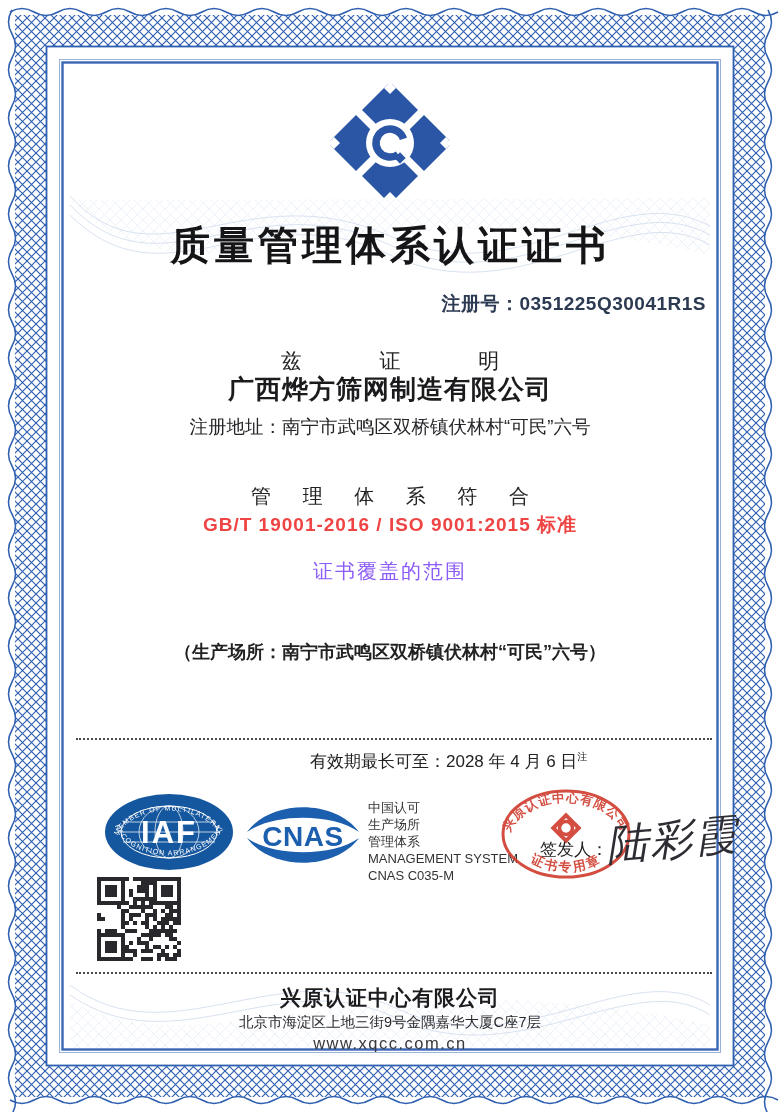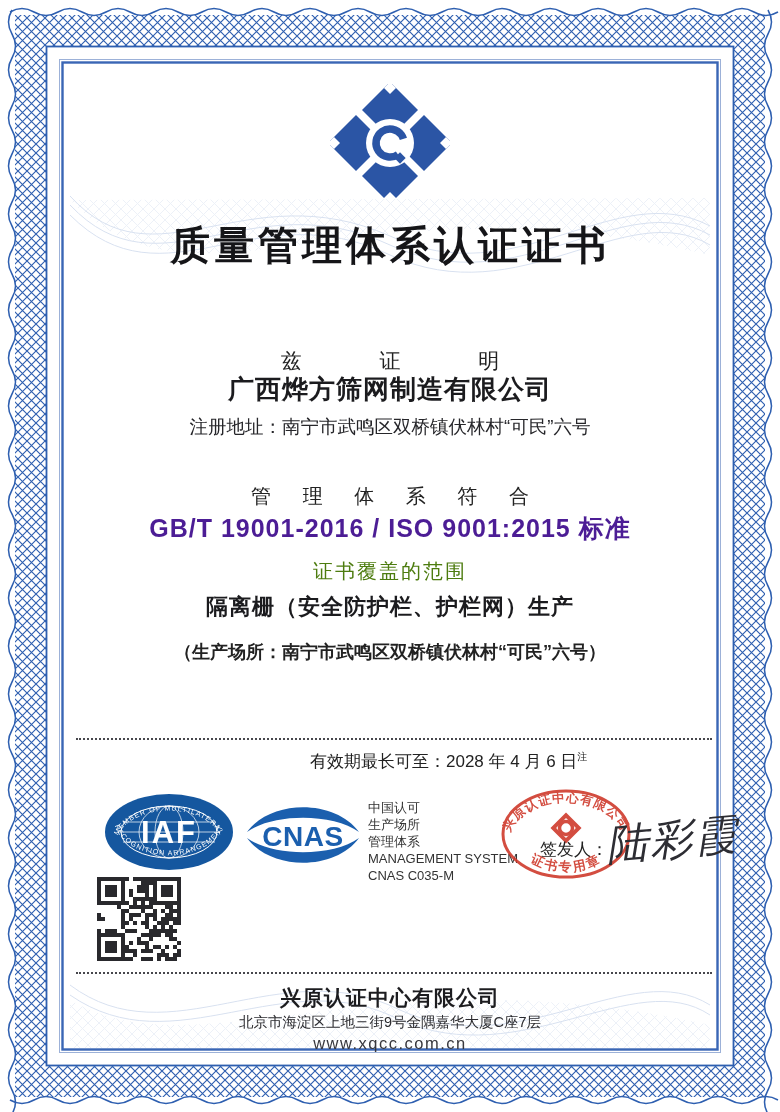--- a/index.html
+++ b/index.html
@@ -11,22 +11,22 @@
   .abs{position:absolute;}
   .ctr{left:62px;width:656px;text-align:center;}
   
   .title{top:218px;font-size:40px;font-weight:bold;letter-spacing:4px;color:#151518;}
   .reg-line{top:291px;right:74px;font-size:19px;font-weight:bold;color:#2c3a52;letter-spacing:.5px;}
   .certify-heading{top:347px;font-size:21px;letter-spacing:36px;text-indent:36px;color:#222;}
   .company{top:372px;font-size:26px;font-weight:bold;letter-spacing:1px;color:#1b1b1e;}
   .addr{top:414px;font-size:18.5px;color:#26262a;}
   .credit{top:443px;font-size:18.5px;color:#26262a;}
   .sys-heading{top:483px;font-size:20px;letter-spacing:13px;text-indent:13px;color:#222;}
-  .standard{top:512px;font-size:25px;font-weight:bold;letter-spacing:1px;color:#4c1d95;}
-  .scope-heading{top:558px;font-size:20px;letter-spacing:2px;color:#4d7c0f;}
+  .standard{top:512px;font-size:19px;font-weight:bold;letter-spacing:1px;color:#ef4444;}
+  .scope-heading{top:558px;font-size:20px;letter-spacing:2px;color:#8b5cf6;}
   .scope-value{top:592px;font-size:22px;font-weight:bold;letter-spacing:1px;color:#1b1b1e;}
   .production{top:640px;font-size:18px;font-weight:bold;color:#222;}
   .dotted{left:76px;width:636px;border-top:2.5px dotted #47474d;height:0;}
   .dotted-1{top:738px;}
   .dotted-2{top:972px;}
   .date-issue{top:750px;left:90px;font-size:17px;color:#222;}
   .date-expiry{top:750px;left:310px;font-size:17px;color:#222;}
   .date-expiry sup{font-size:10px;}
   .acc-details{top:799px;left:368px;font-size:13px;line-height:17px;color:#333;}
   .sign-label{top:838px;left:540px;font-size:17px;color:#222;}
@@ -100,30 +100,30 @@
       <polygon points="116,53 122,59 116,65 110,59"></polygon>
       <polygon points="60,108 66,114 60,120 54,114"></polygon>
       <polygon points="4,53 10,59 4,65 -2,59"></polygon>
       <circle cx="60" cy="59" r="24"></circle>
     </g>
     <circle cx="60" cy="59" r="14" fill="none" stroke="#2b55a5" stroke-width="7.5" stroke-dasharray="70 18" transform="rotate(55 60 59)"></circle>
     <rect x="66" y="70" width="8" height="8" fill="#2b55a5" transform="rotate(45 70 74)"></rect>
   </svg>
 
   <div class="abs ctr title">质量管理体系认证证书</div>
+  <div class="abs reg-line">注册号：0351225Q30041R1S</div>
 
   <div class="abs ctr certify-heading">兹 证 明</div>
   <div class="abs ctr addr">注册地址：南宁市武鸣区双桥镇伏林村“可民”六号</div>
   <div class="abs ctr company">广西烨方筛网制造有限公司</div>
 
   <div class="abs ctr sys-heading">管 理 体 系 符 合</div>
   <div class="abs ctr standard">GB/T 19001-2016 / ISO 9001:2015 标准</div>
 
   <div class="abs ctr scope-heading">证书覆盖的范围</div>
-  <div class="abs ctr scope-value">隔离栅（安全防护栏、护栏网）生产</div>
   <div class="abs ctr production">（生产场所：南宁市武鸣区双桥镇伏林村“可民”六号）</div>
 
   <div class="abs dotted dotted-1"></div>
   <div class="abs date-expiry">
     <span>有效期最长可至：2028 年 4 月 6 日</span><sup>注</sup>
   </div>
 
   <svg class="abs iaf" width="132" height="80" viewBox="0 0 132 80">
     <defs>
       <path id="iafTop" d="M14,46 A53,34 0 0 1 118,46" fill="none"></path>

